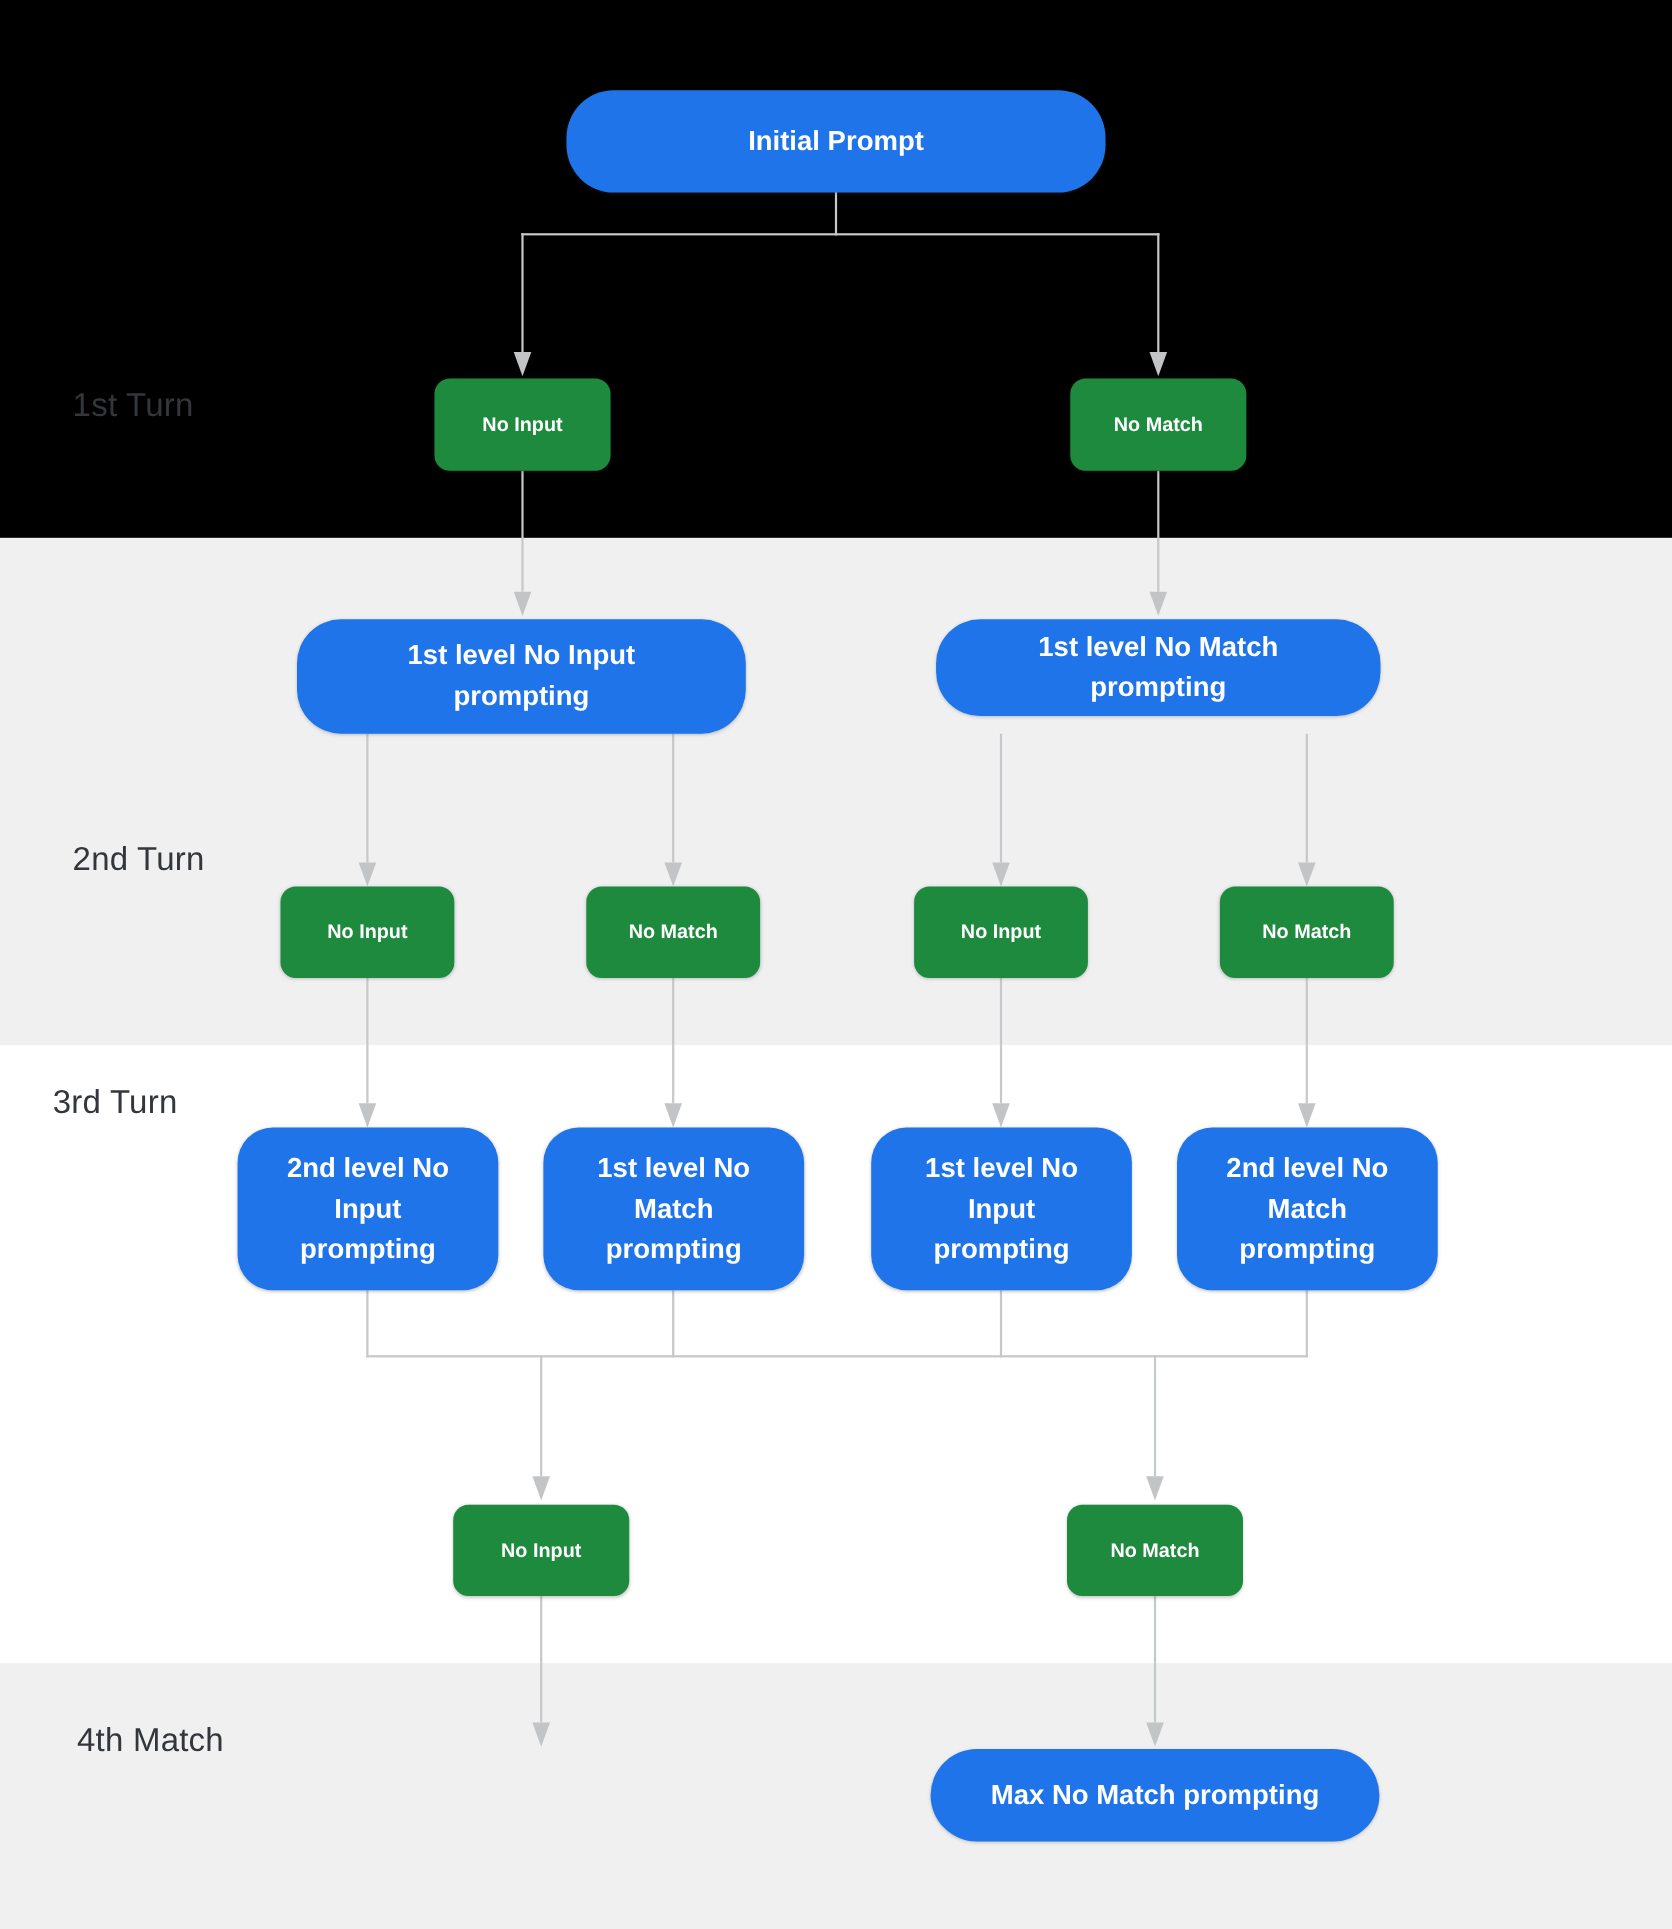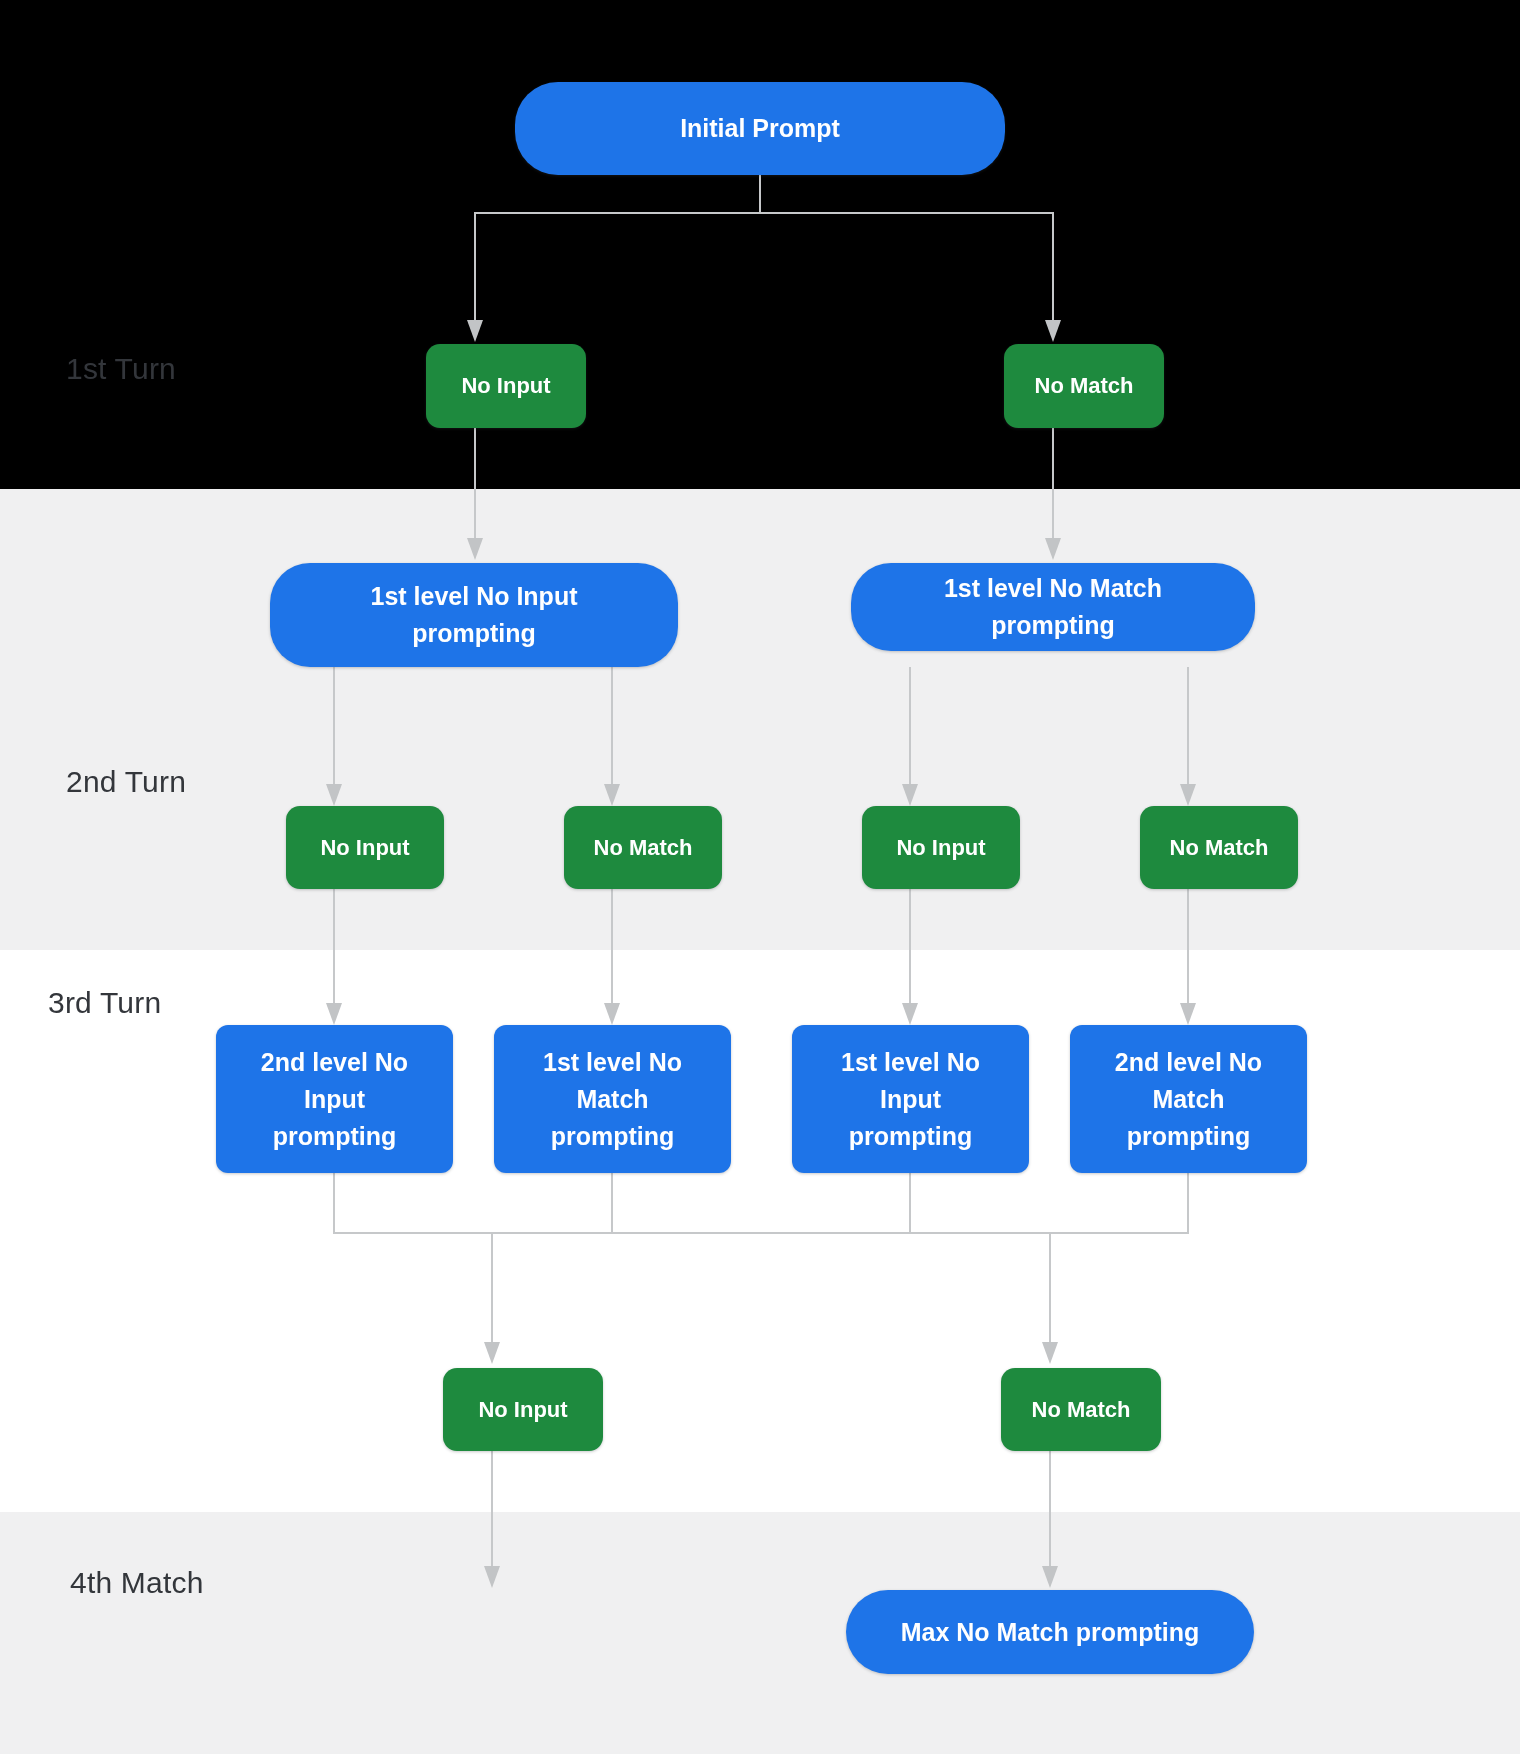--- a/index.html
+++ b/index.html
@@ -16,25 +16,25 @@
   .turn-label {
     position:absolute; font-size:30px; line-height:34px;
     color:var(--label); letter-spacing:0.2px;
   }
 
   .node {
     position:absolute; display:flex; align-items:center; justify-content:center;
     color:var(--box_text); text-align:center; white-space:pre-line;
     font-weight:600; box-shadow:0 1px 3px rgba(60,64,67,0.28);
   }
-  .green { background:var(--green); border-radius:14px; font-size:22px;margin-left:31px; }
+  .green { background:var(--green); border-radius:14px; font-size:18px; }
   .blue  { background:var(--blue); }
   .pill  { border-radius:43px; font-size:25px; }
   .blue2 { border-radius:40px; font-size:25px; line-height:37px; }
-  .blue3 { border-radius:12px; font-size:25px; line-height:37px; }
+  .blue3 { border-radius:32px; font-size:25px; line-height:37px; }
 
   .vline { position:absolute; width:2px; background:var(--line); }
   .hline { position:absolute; height:2px; background:var(--line); }
   .arrowhead {
     position:absolute; width:0; height:0;
     border-left:8px solid transparent; border-right:8px solid transparent;
     border-top:22px solid var(--arrow);
   }
 </style>
 </head>

